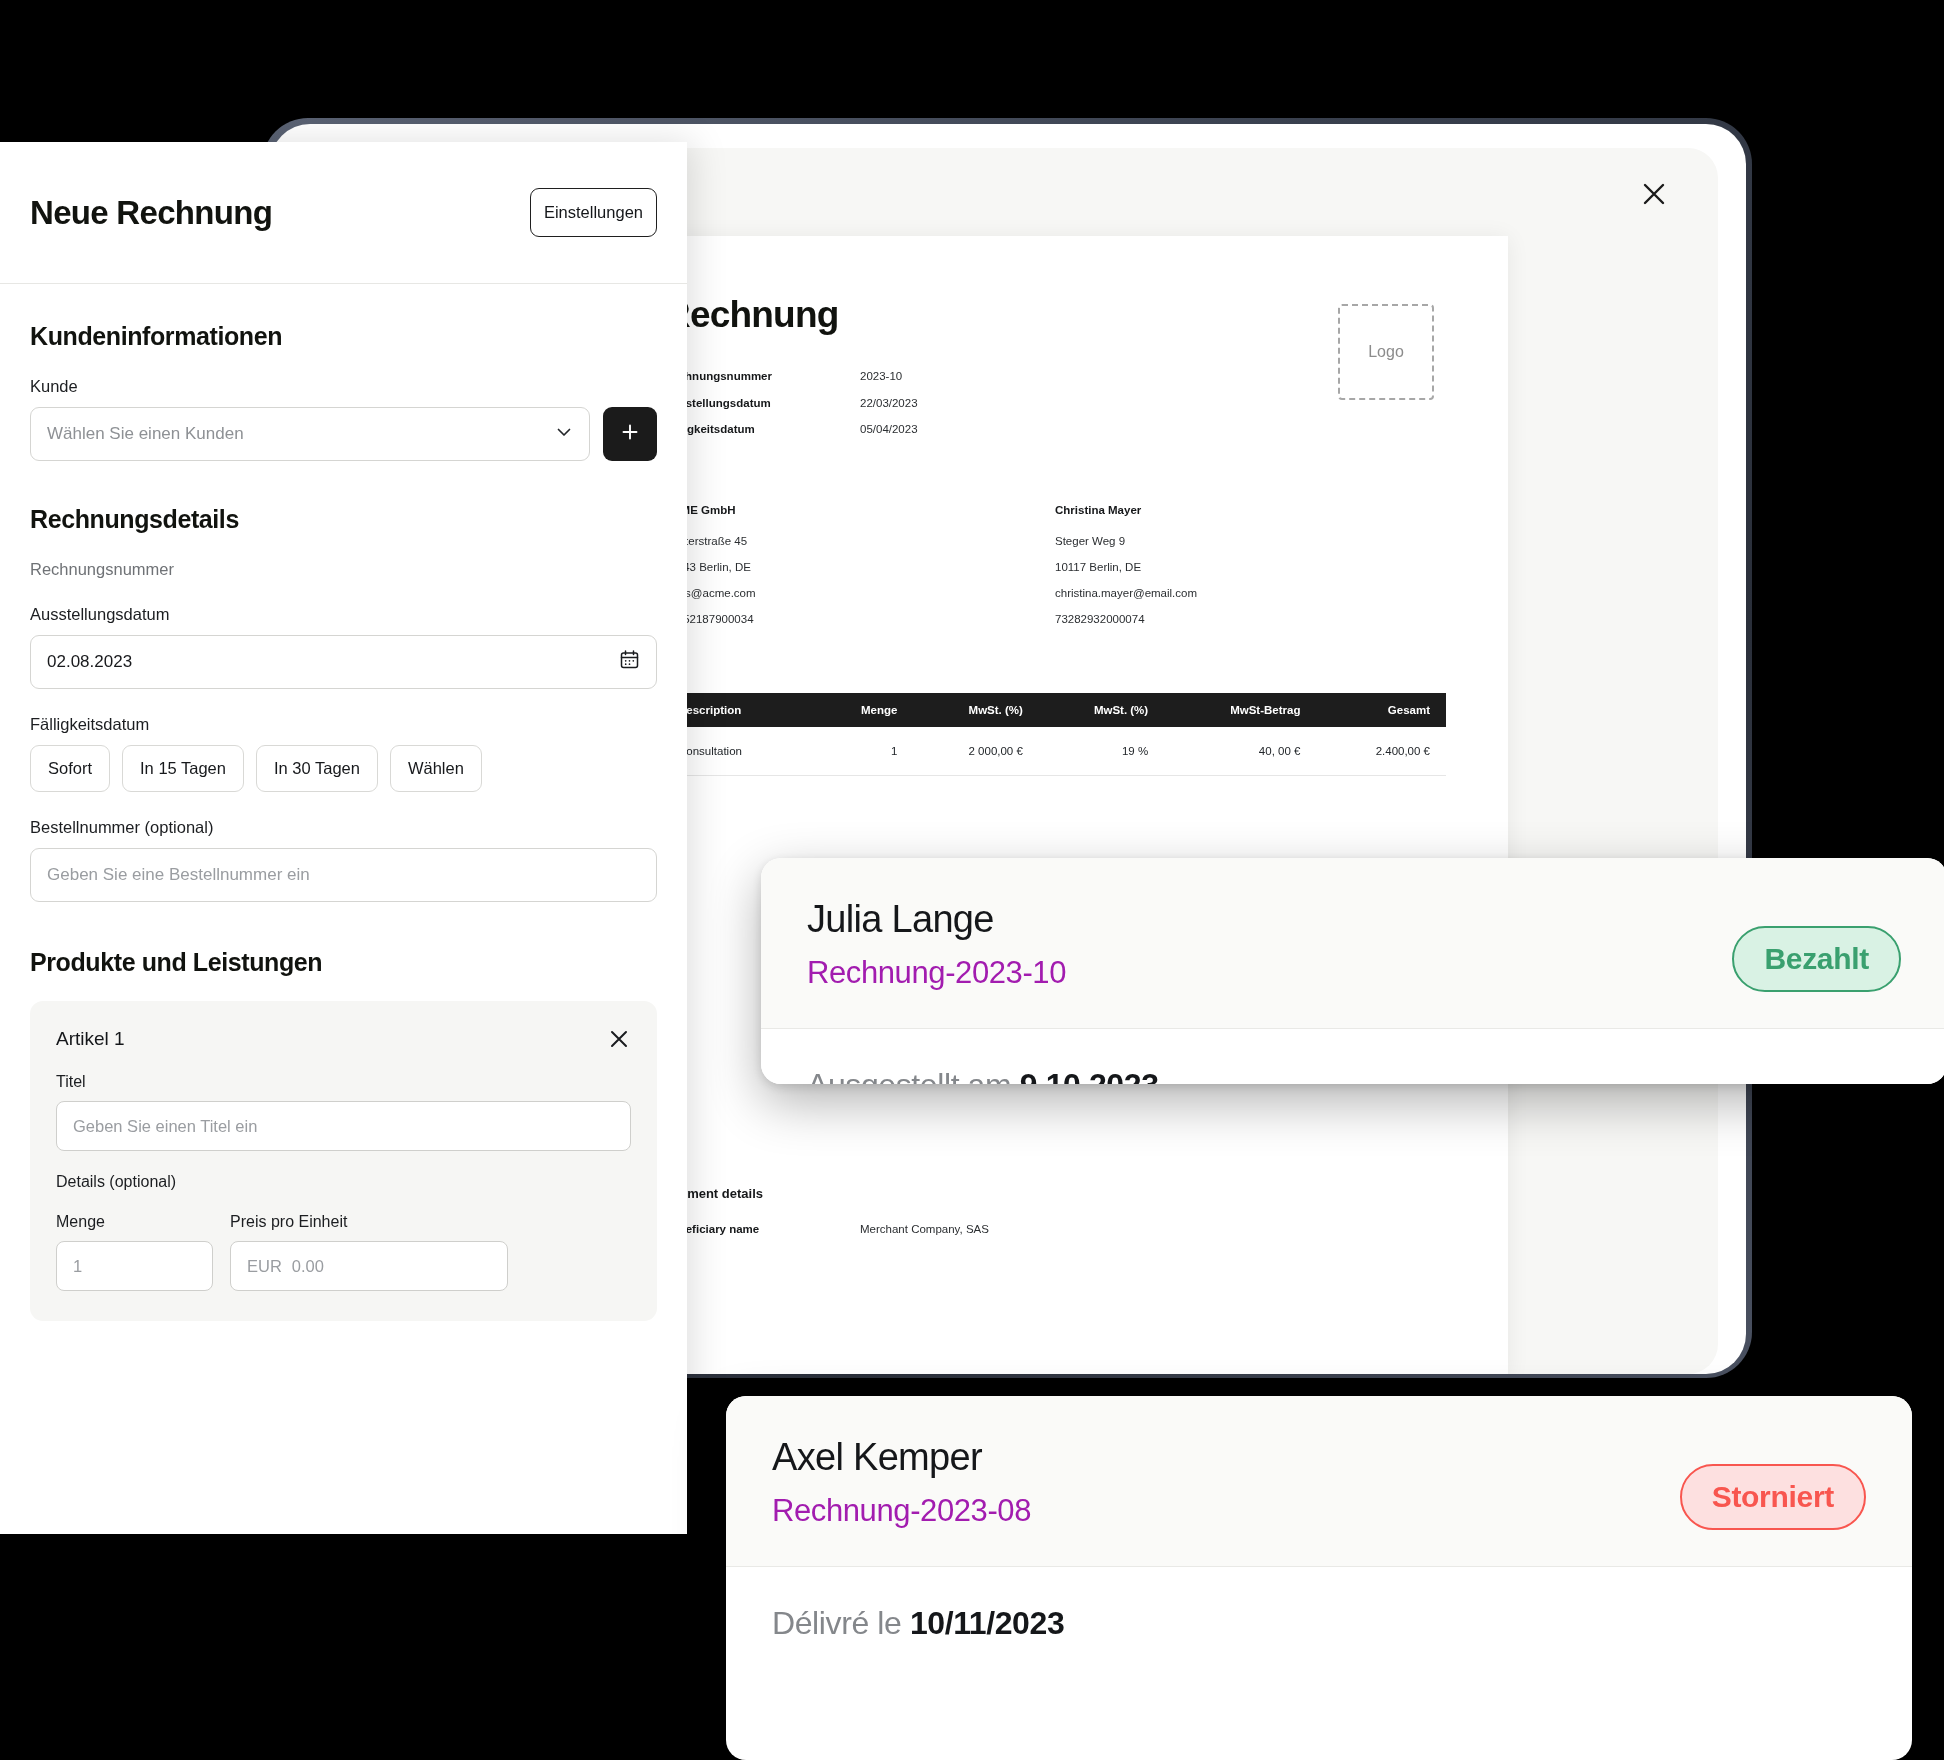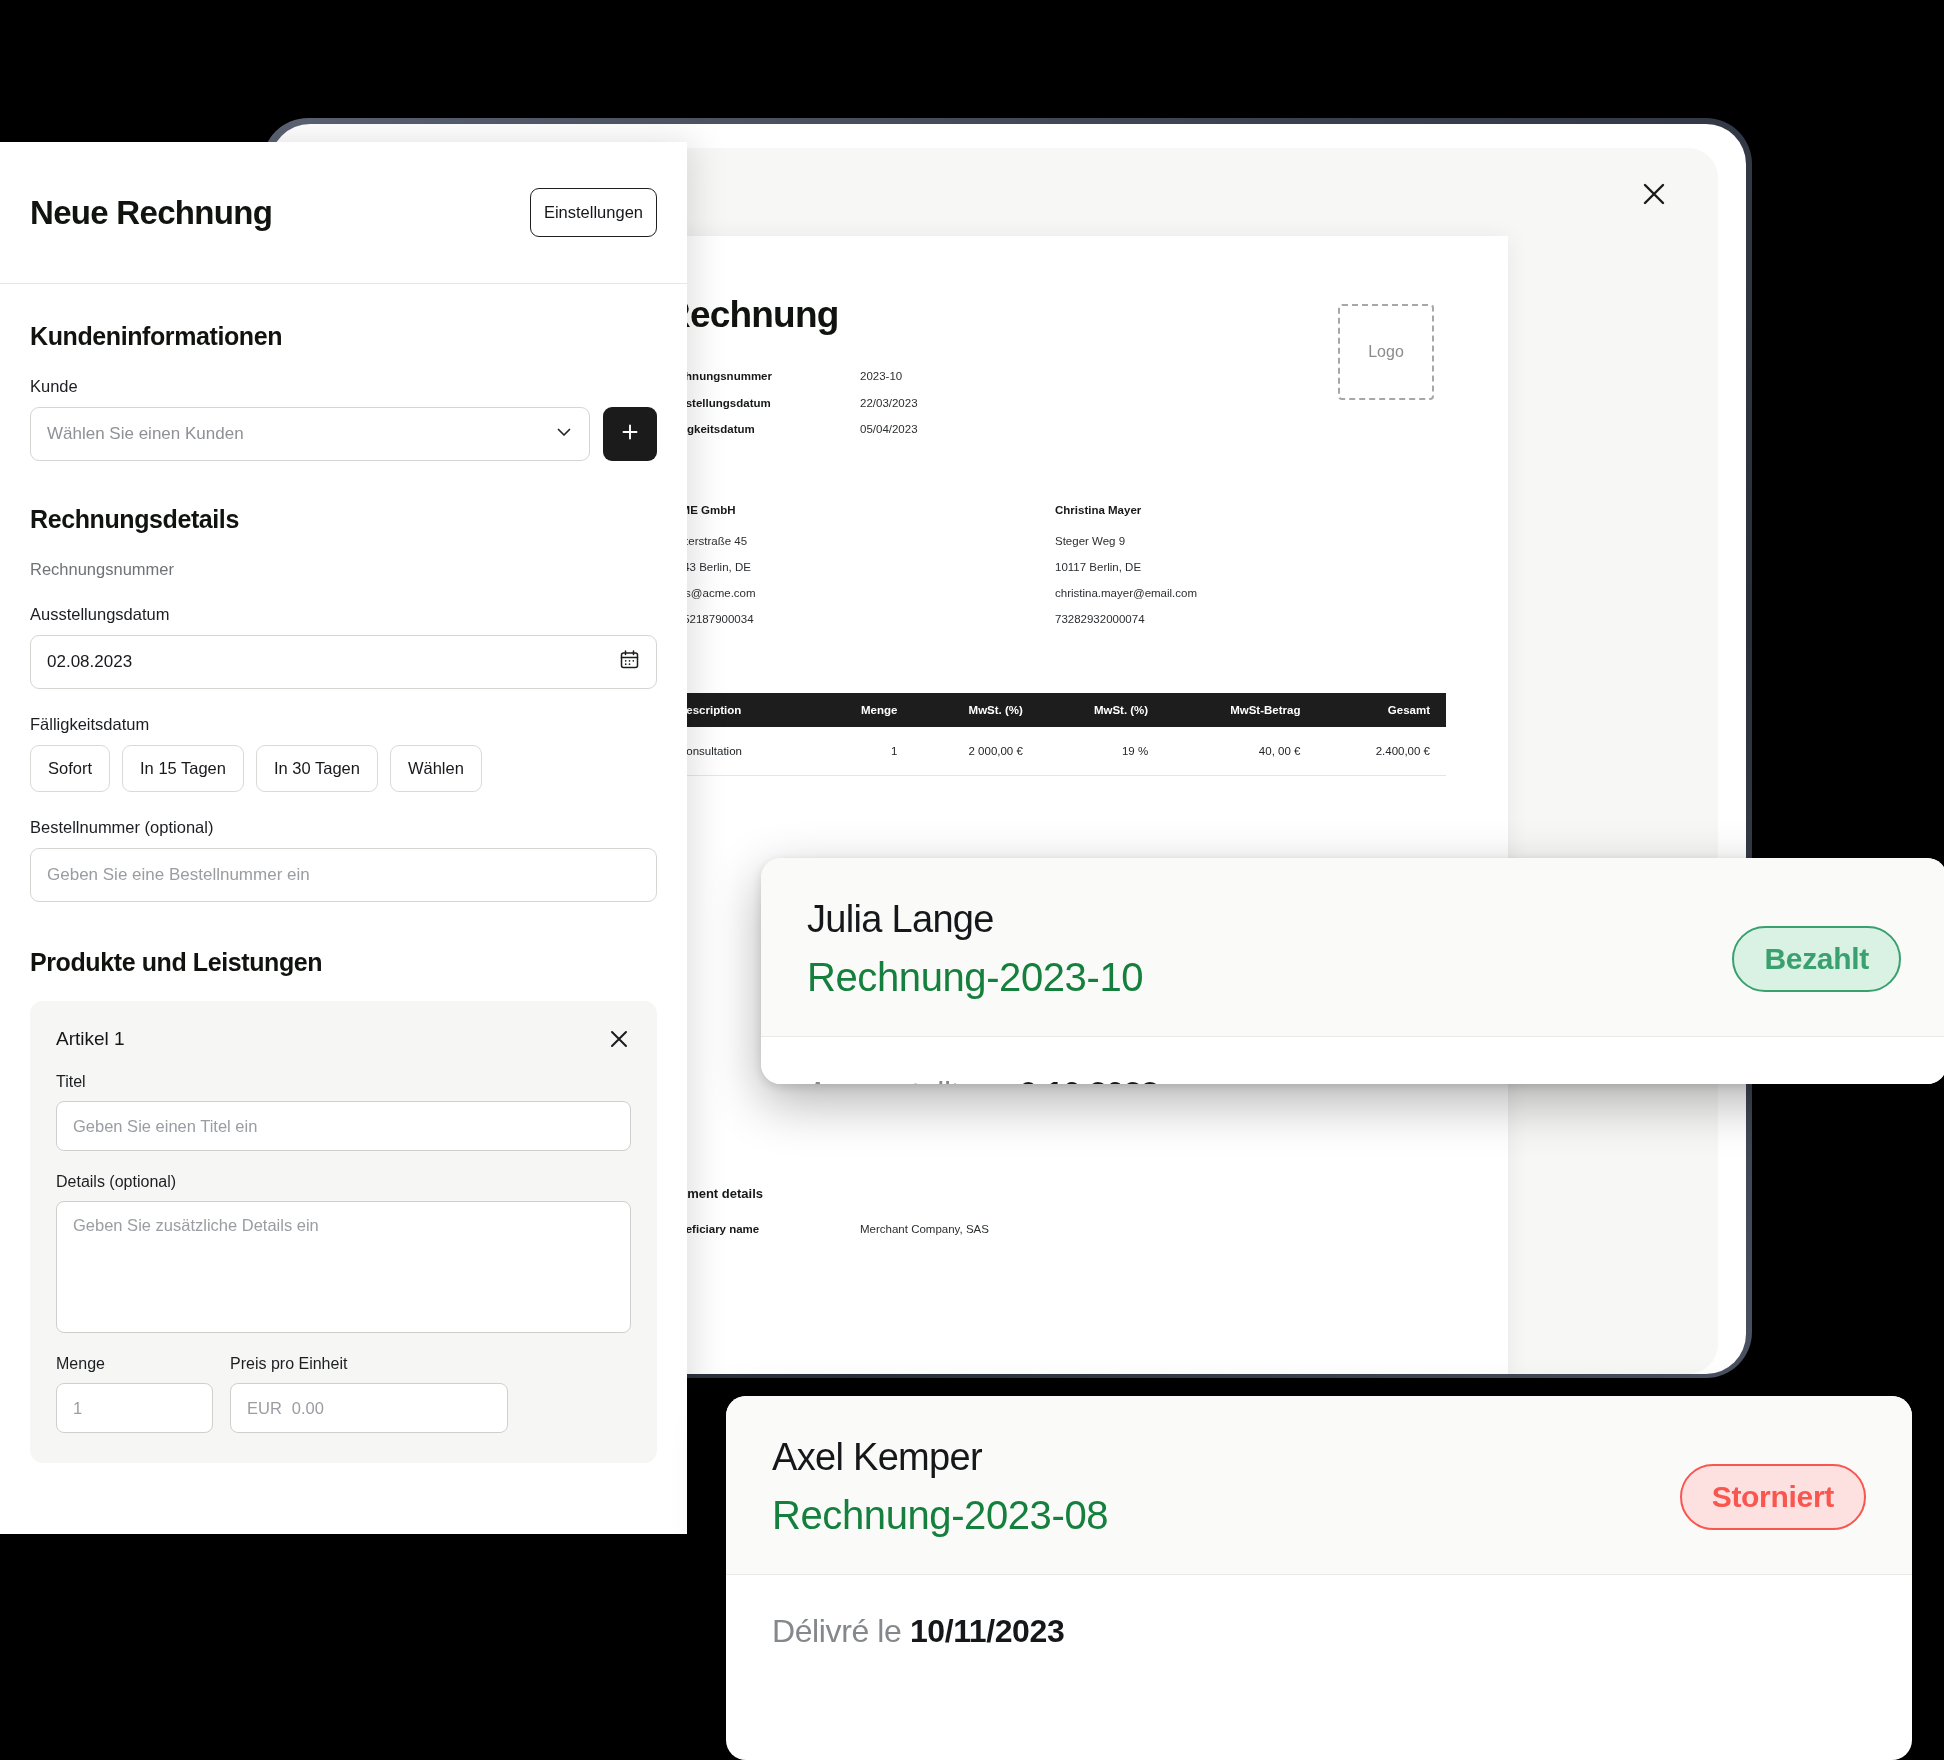--- a/index.html
+++ b/index.html
@@ -201,21 +201,21 @@
   #card-julia .card-body { height: 220px; }
   #card-axel { left: 726px; top: 1396px; width: 1186px; height: 364px; }
 
   .card-head {
     background: #fafaf8;
     padding: 40px 46px 36px 46px;
     display: flex; align-items: flex-start; justify-content: space-between;
     border-bottom: 1px solid #e9e9e6;
   }
   .card-name { font-size: 38px; font-weight: 500; letter-spacing: -0.7px; color: #15171a; margin-bottom: 14px; }
-  .card-ref { font-size: 40px; color: #15803d; letter-spacing: -0.4px; margin-top: 12px; }
+  .card-ref { font-size: 31px; color: #a21caf; letter-spacing: -0.4px; margin-top: 12px; }
   .badge {
     border-radius: 999px; padding: 14px 30px;
     font-size: 30px; font-weight: 700; letter-spacing: -0.3px;
     white-space: nowrap;
     margin-top: 28px;
   }
   .badge.paid { background: #d9f2e4; border: 2.5px solid #3aa06f; color: #3aa06f; }
   .badge.cancelled { background: #fde0e0; border: 2.5px solid #f8564f; color: #f8564f; }
   .card-body { background: #fff; padding: 38px 46px 0 46px; }
   .card-kv { font-size: 32px; letter-spacing: -0.4px; margin-bottom: 26px; }
@@ -382,23 +382,20 @@
           </svg>
         </div>
       </div>
 
       <div class="sub-label">Titel</div>
       <div class="inner-input">
         <span>Geben Sie einen Titel ein</span>
       </div>
 
       <div class="sub-label">Details (optional)</div>
-      <div class="inner-textarea">
-        <span>Geben Sie zusätzliche Details ein</span>
-      </div>
 
       <div class="qty-grid" style="margin-top:22px">
         <div class="qty-col-sm">
           <div class="sub-label" style="margin-top:0">Menge</div>
           <div class="inner-input small">
             <span>1</span>
           </div>
         </div>
         <div class="qty-col-lg">
           <div class="sub-label" style="margin-top:0">Preis pro Einheit</div>

